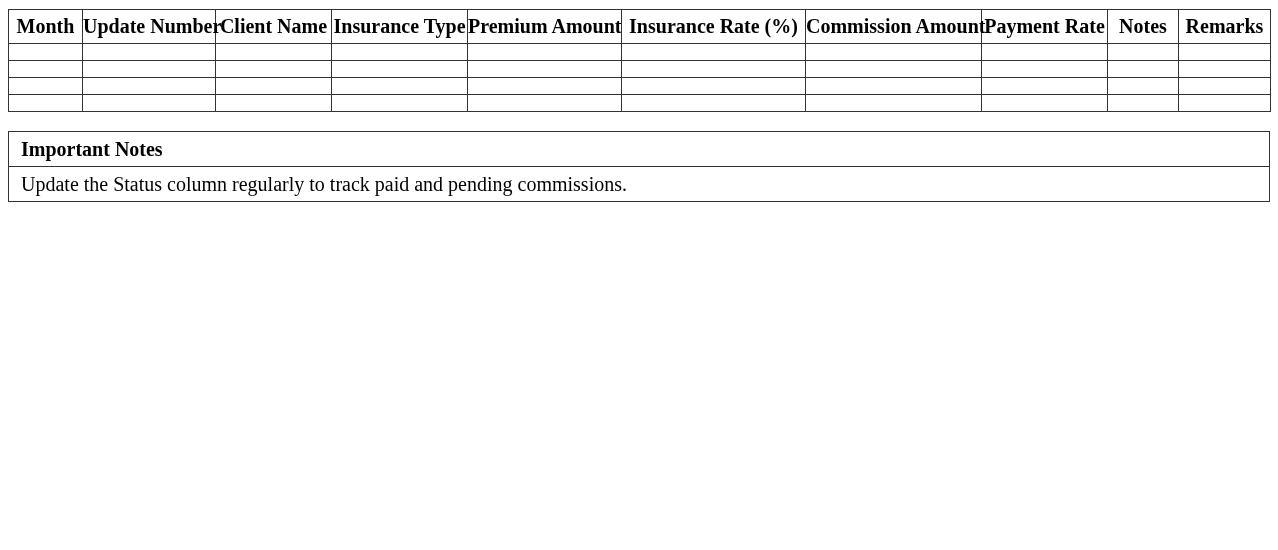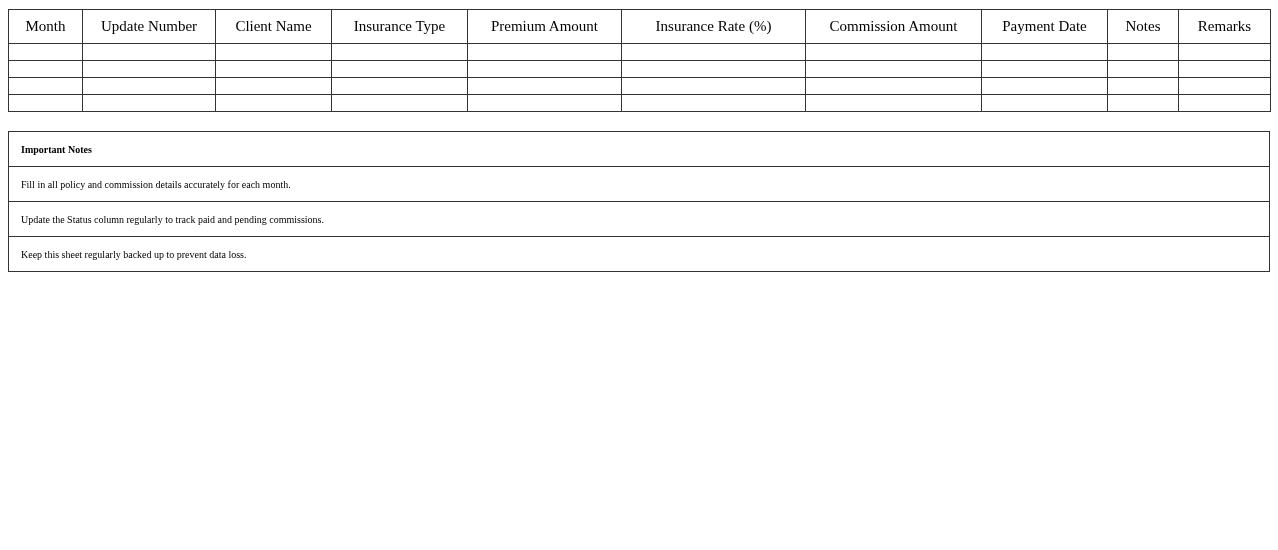--- a/index.html
+++ b/index.html
@@ -24,37 +24,37 @@
       border-collapse: collapse;
       width: 1262px;
       table-layout: fixed;
     }
     .tracker th, .tracker td {
       border: 1px solid #333333;
       padding: 0;
     }
     .tracker th {
       height: 33px;
-      font-weight: normal;
-      font-size: 15px;
+      font-weight: bold;
+      font-size: 20px;
       text-align: center;
       vertical-align: middle;
       white-space: nowrap;
     }
     .tracker td {
       height: 16px;
     }
     .notes {
       margin-top: 19px;
     }
     .notes td {
       border: 1px solid #333333;
       height: 34px;
       padding: 0 12px;
-      font-size: 10px;
+      font-size: 20px;
       vertical-align: middle;
       text-align: left;
     }
     .notes td.notes-title {
       font-weight: bold;
     }
   </style>
 </head>
 <body>
 
@@ -75,21 +75,21 @@
     </colgroup>
     <thead>
       <tr>
         <th>Month</th>
         <th>Update Number</th>
         <th>Client Name</th>
         <th>Insurance Type</th>
         <th>Premium Amount</th>
         <th>Insurance Rate (%)</th>
         <th>Commission Amount</th>
-        <th>Payment Date</th>
+        <th>Payment Rate</th>
         <th>Notes</th>
         <th>Remarks</th>
       </tr>
     </thead>
     <tbody>
       <tr>
         <td></td>
         <td></td>
         <td></td>
         <td></td>
@@ -138,24 +138,18 @@
       </tr>
     </tbody>
   </table>
 
   <table class="notes">
     <tbody>
       <tr>
         <td class="notes-title">Important Notes</td>
       </tr>
       <tr>
-        <td>Fill in all policy and commission details accurately for each month.</td>
-      </tr>
-      <tr>
         <td>Update the Status column regularly to track paid and pending commissions.</td>
-      </tr>
-      <tr>
-        <td>Keep this sheet regularly backed up to prevent data loss.</td>
       </tr>
     </tbody>
   </table>
 
 </div>
 
 </body></html>

